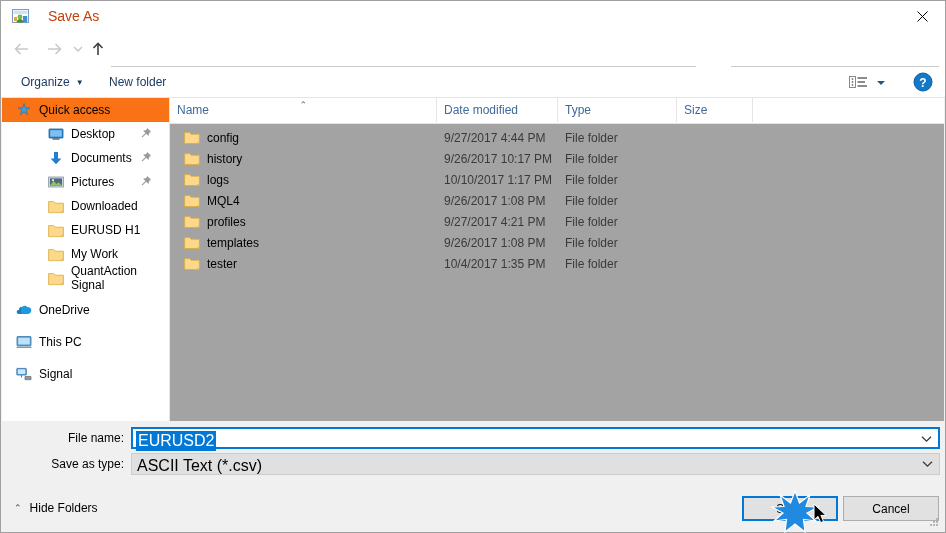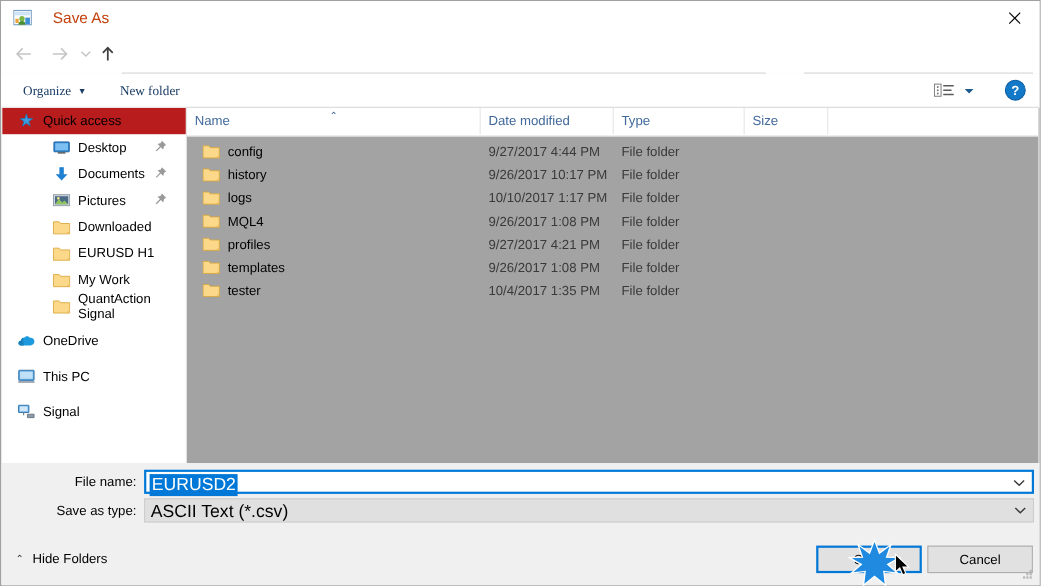--- a/index.html
+++ b/index.html
@@ -35,34 +35,34 @@
   .crumb.chev{color:#6d6d6d;font-size:10px;padding:0 4px;}
   .addr-drop{position:absolute;right:34px;top:0;width:22px;height:23px;display:flex;align-items:center;justify-content:center;}
   .addr-refresh{position:absolute;right:0;top:0;width:28px;height:23px;display:flex;align-items:center;justify-content:center;border-left:1px solid #e2e2e2;}
 
   .searchbox{position:absolute;left:730px;top:35px;width:208px;height:25px;border:1px solid #cccccc;background:#fff;box-sizing:border-box;}
   .search-text{position:absolute;left:7px;top:4px;font-size:12px;color:#6d6d6d;white-space:nowrap;}
   .search-icon{position:absolute;right:7px;top:5px;width:13px;height:13px;}
 
   
   .cmdbar{position:absolute;left:0;top:66px;width:944px;height:30px;background:#ffffff;border-bottom:1px solid #e5e5e5;}
-  .cmd-item{position:absolute;top:5px;height:20px;display:flex;align-items:center;font-size:12px;color:#1a3c63;padding:0 6px;font-family:Liberation Serif, serif;}
+  .cmd-item{position:absolute;top:5px;height:20px;display:flex;align-items:center;font-size:12px;color:#1a3c63;padding:0 6px;}
   .cmd-organize{left:14px;}
   .cmd-newfolder{left:102px;}
   .cmd-caret{margin-left:6px;font-size:8px;color:#1a3c63;}
   .view-btn{position:absolute;left:848px;top:6px;width:40px;height:19px;display:flex;align-items:center;}
   .help-btn{position:absolute;left:912px;top:5px;width:20px;height:20px;}
 
   
   .nav-pane{position:absolute;left:1px;top:97px;width:167px;height:323px;background:#ffffff;overflow:hidden;}
   .splitter{position:absolute;left:168px;top:97px;width:1px;height:323px;background:#e3e3e3;}
   .file-pane{position:absolute;left:169px;top:97px;width:774px;height:323px;background:#a3a3a3;overflow:hidden;}
 
   .nav-item{position:relative;height:24px;display:flex;align-items:center;padding-left:22px;font-size:12px;color:#000;}
-  .nav-item.selected{background:#b91c1c;}
+  .nav-item.selected{background:#f97316;}
   .nav-item .ic{width:16px;height:16px;margin-right:7px;flex:0 0 16px;display:flex;align-items:center;justify-content:center;}
   .nav-item.child{padding-left:46px;}
   .nav-item.top{padding-left:14px;}
   .pin{position:absolute;right:17px;top:5px;width:12px;height:12px;}
   .nav-gap{height:8px;}
 
   
   .col-head{position:absolute;left:0;top:0;width:774px;height:25px;background:#ffffff;border-bottom:1px solid #e5e5e5;}
   .col{position:absolute;top:0;height:24px;display:flex;align-items:center;font-size:12px;color:#41699b;padding-left:7px;box-sizing:border-box;border-right:1px solid #e5e5e5;}
   .sort-caret{position:absolute;top:2px;font-size:9px;color:#41699b;}

